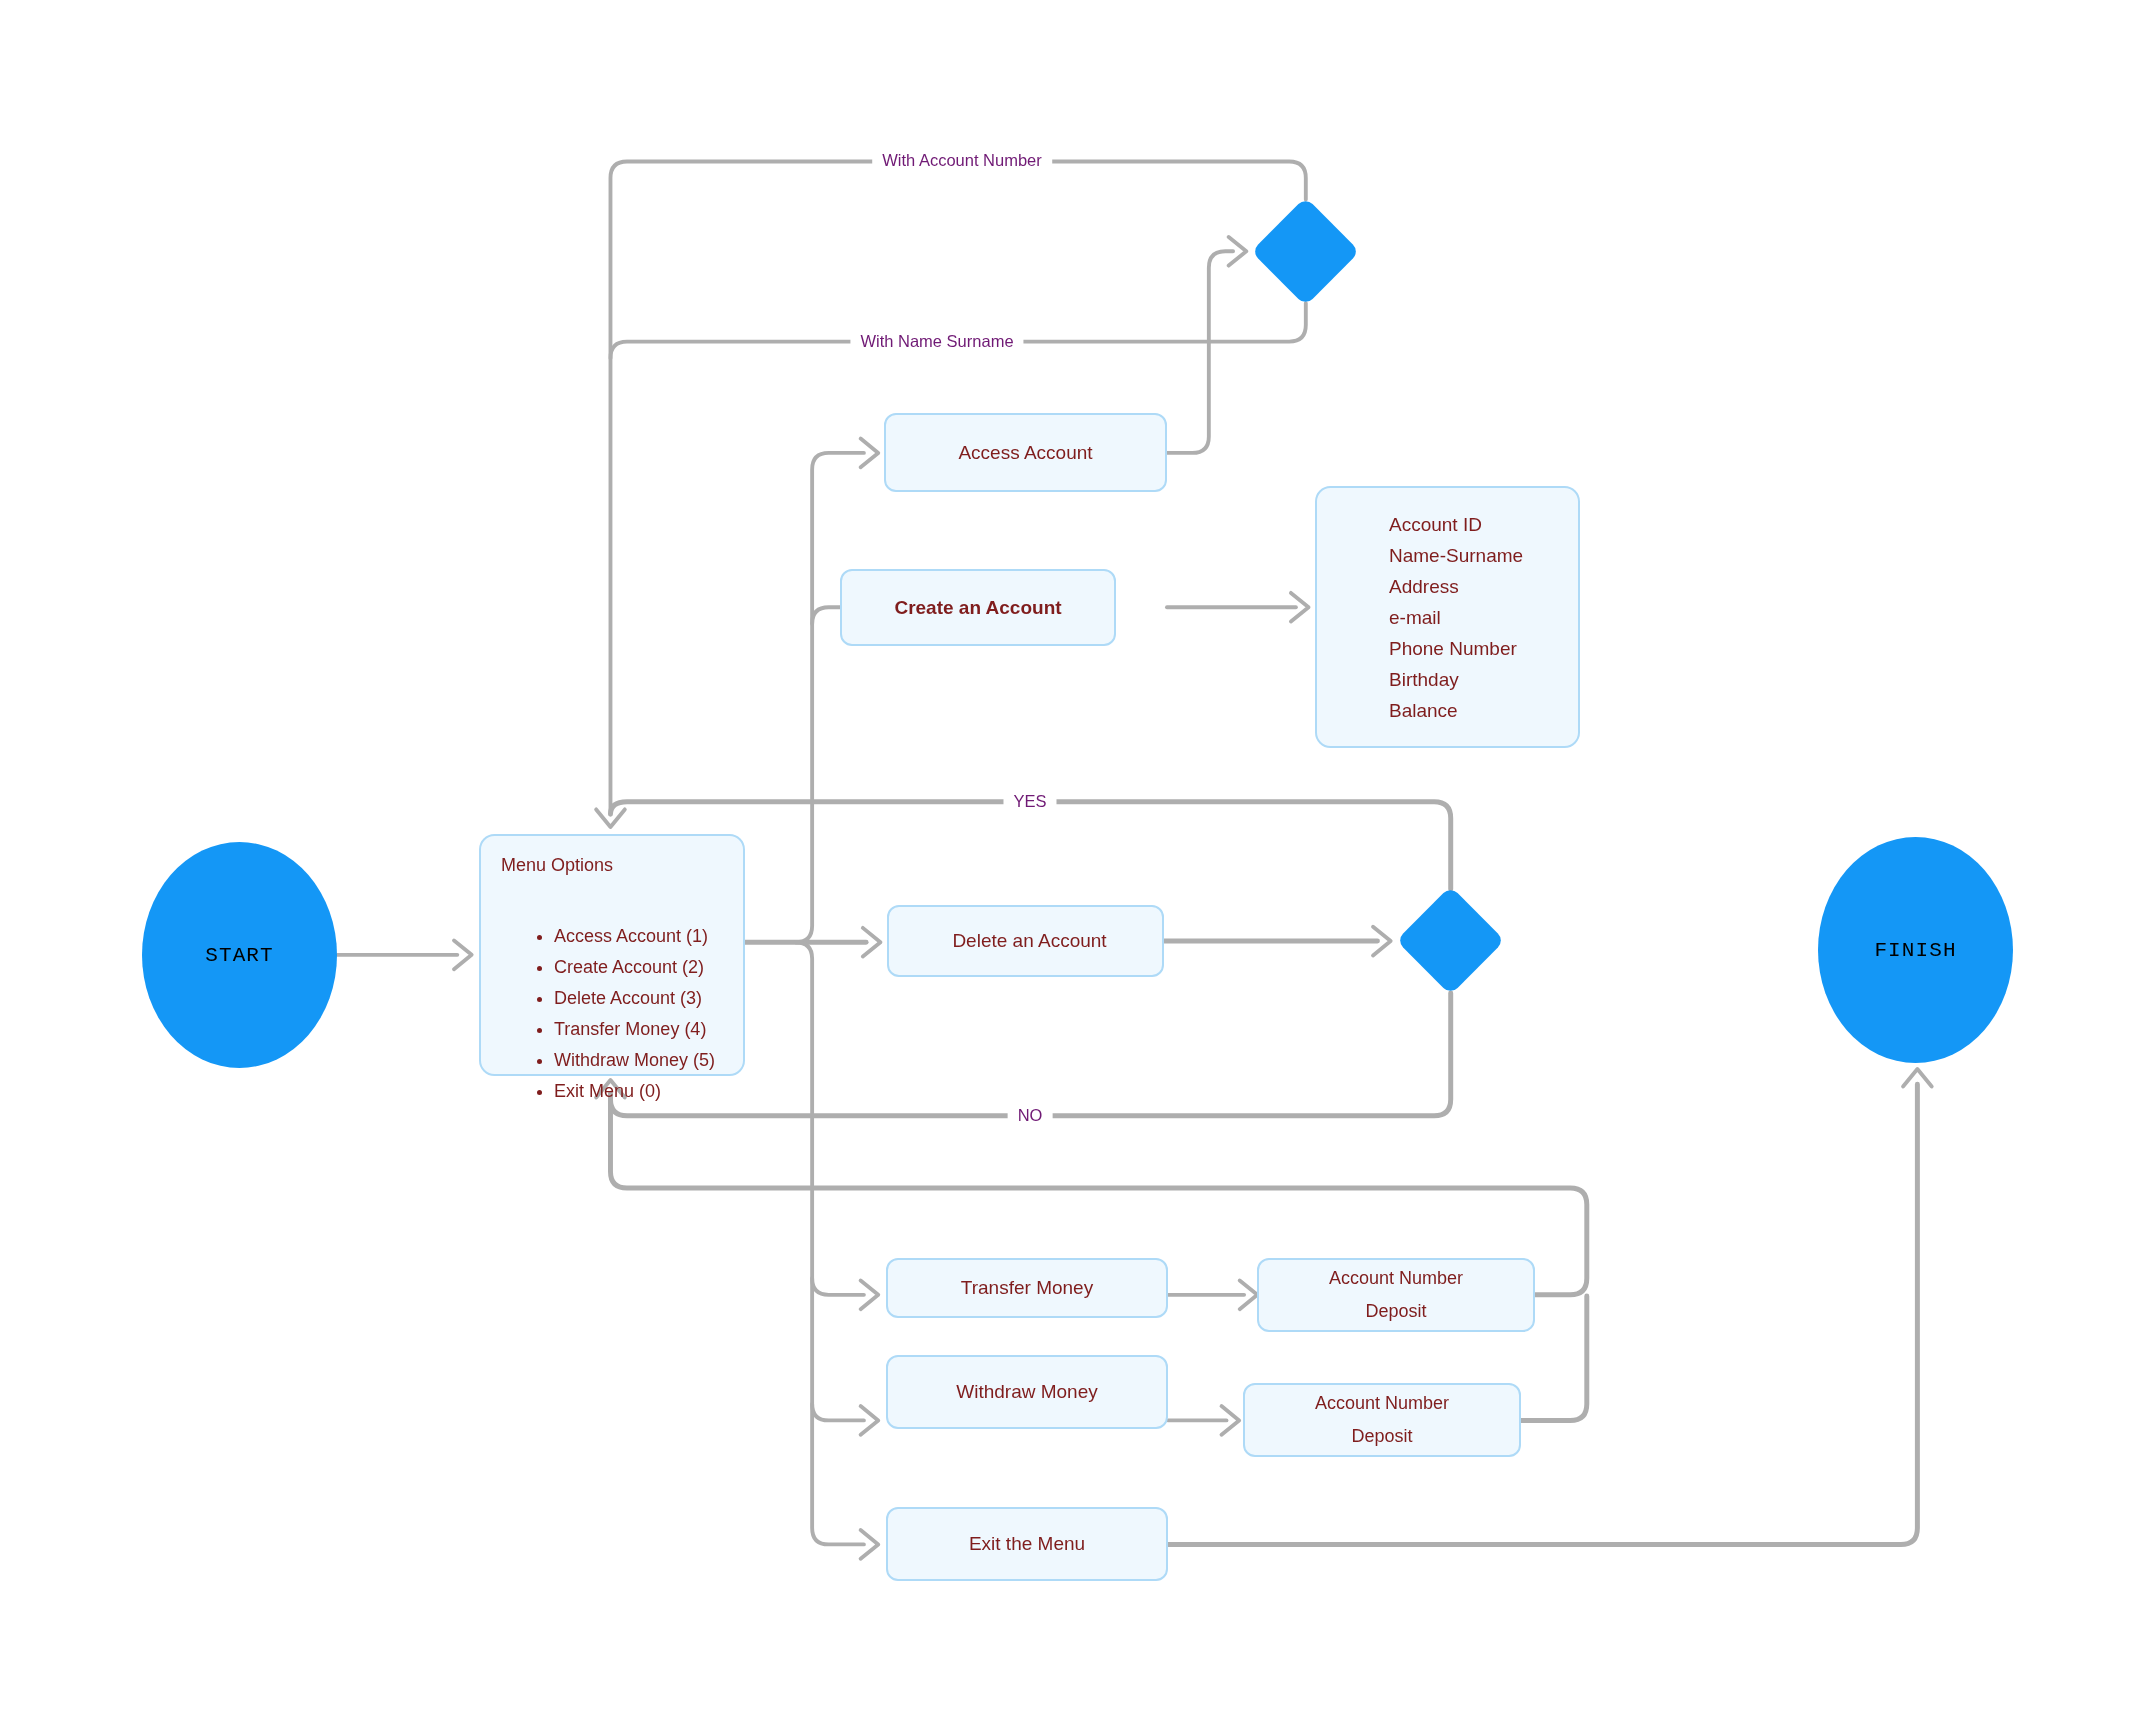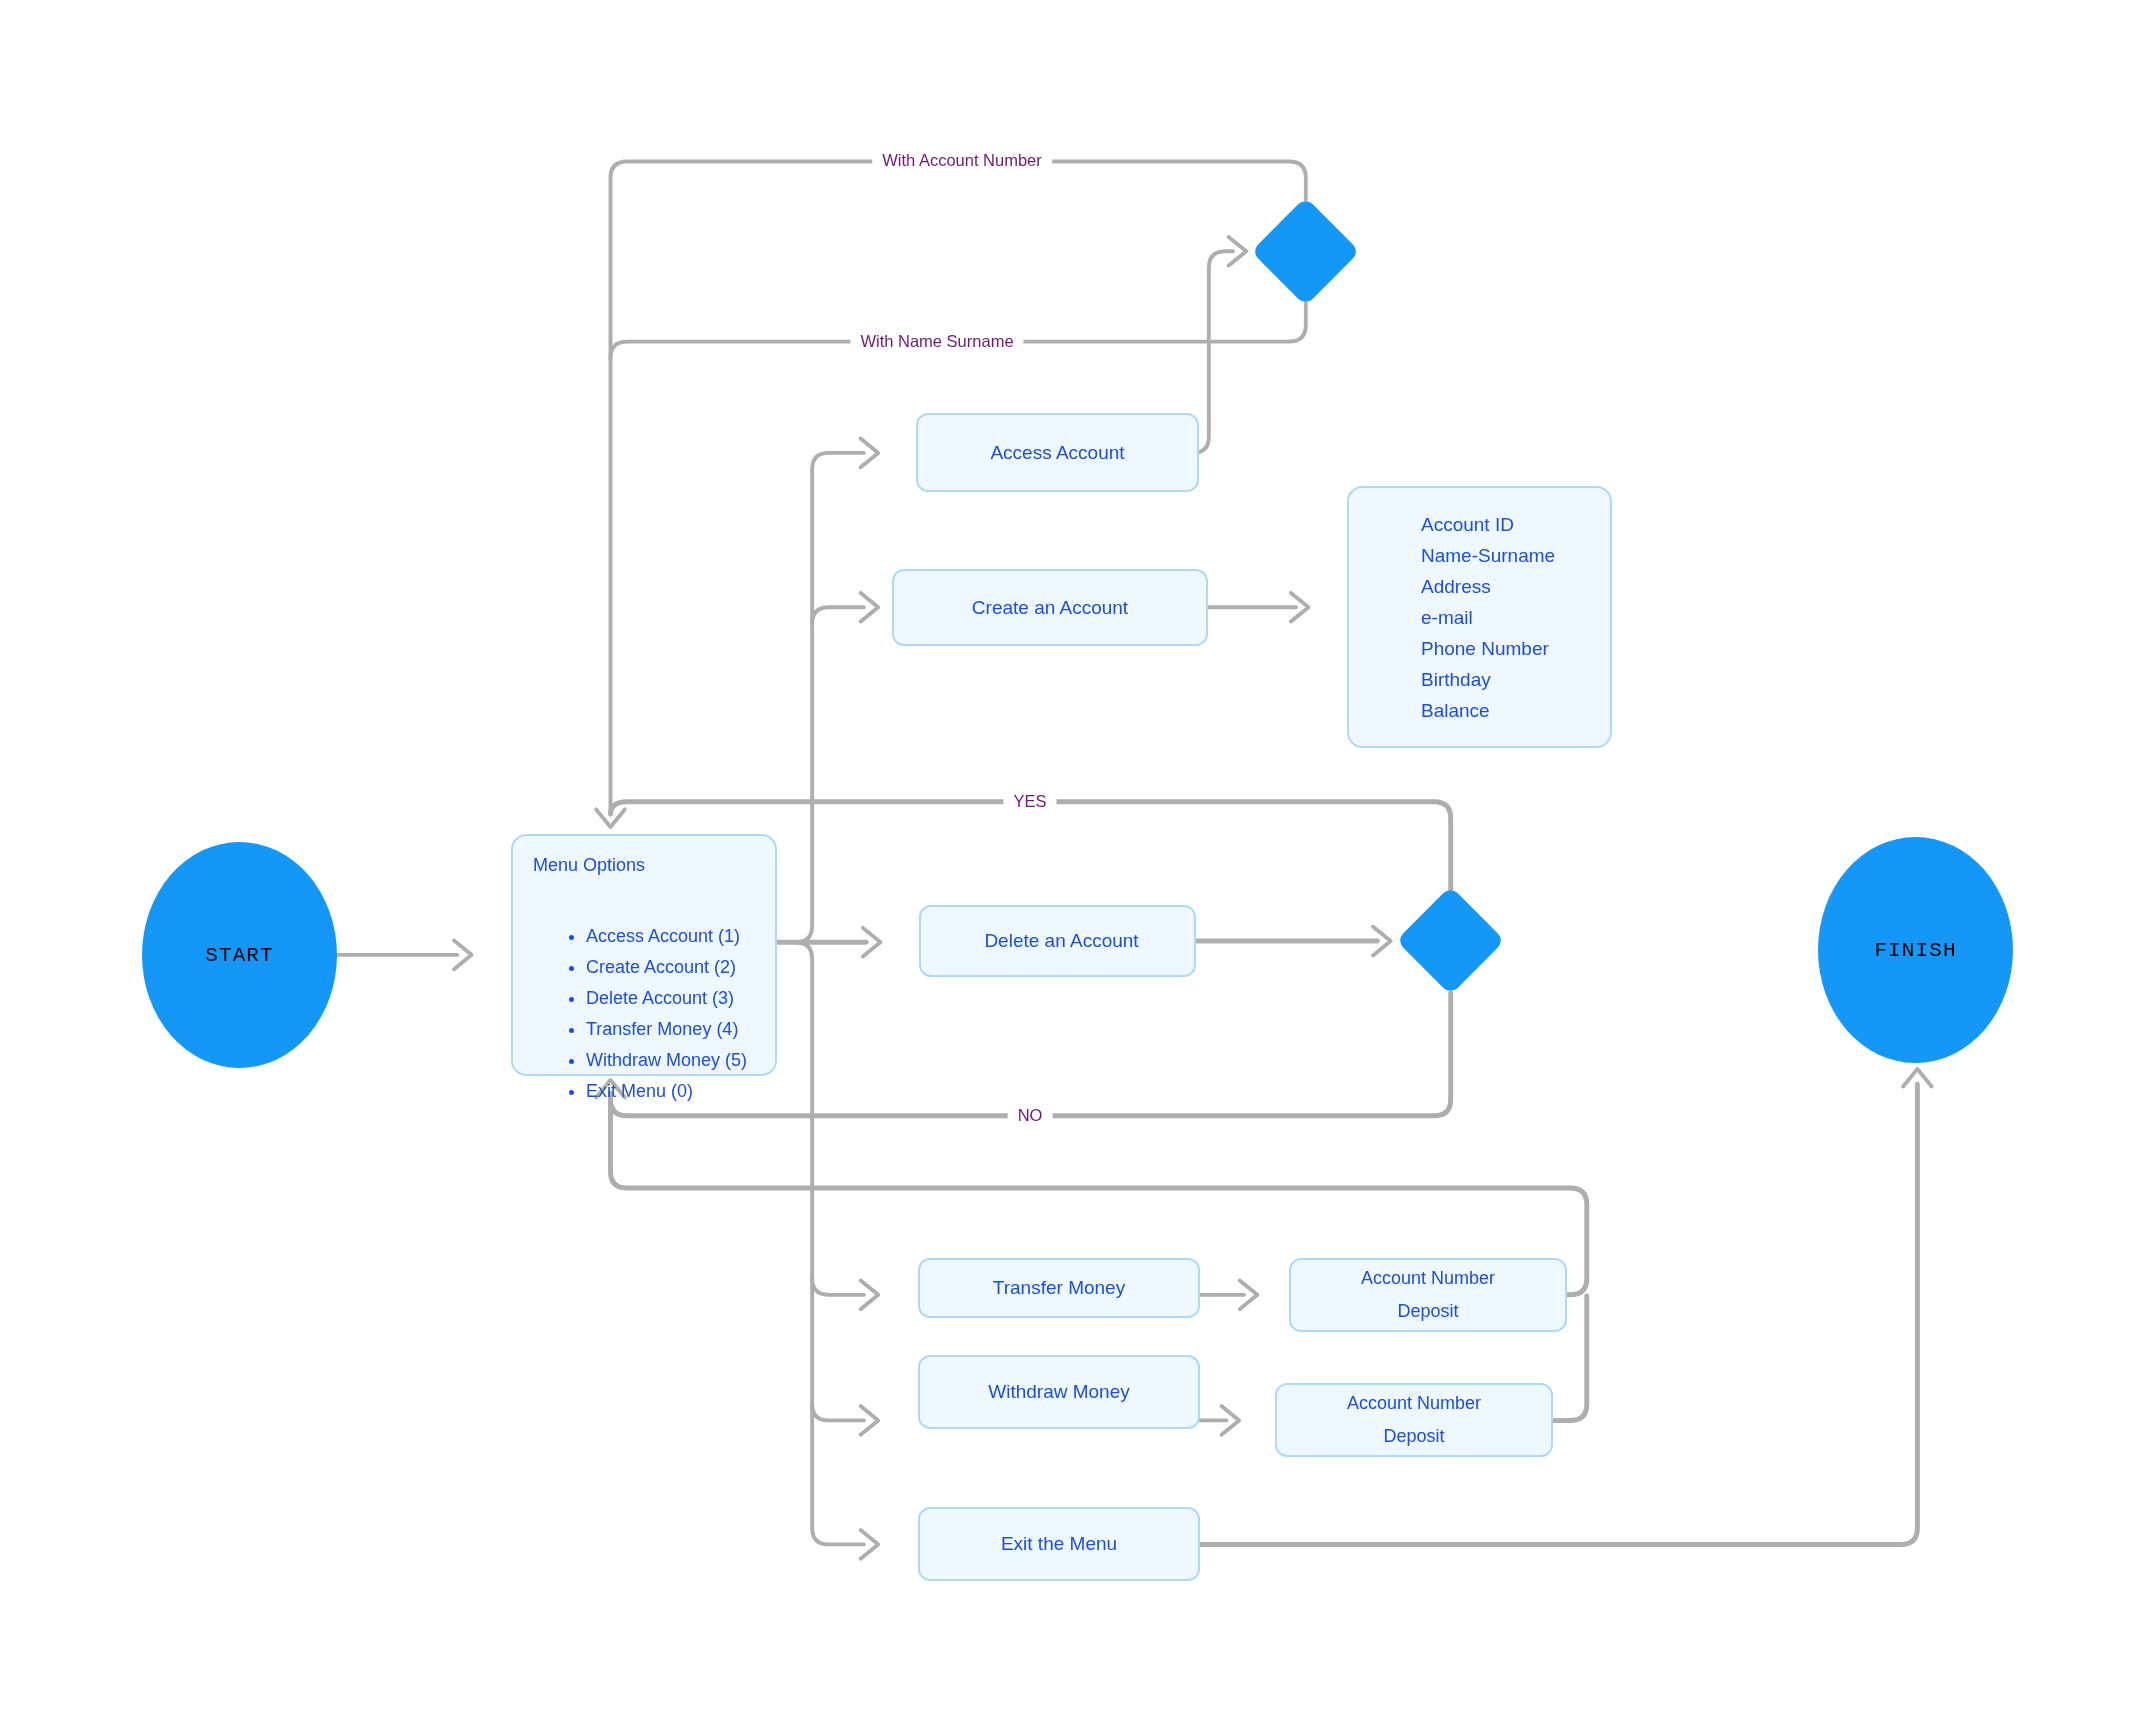--- a/index.html
+++ b/index.html
@@ -14,25 +14,24 @@
   .edge{stroke:#AEAEAE;stroke-width:7;fill:none;stroke-linecap:round;stroke-linejoin:round;}
   .edge.thick{stroke-width:9;}
   .ah{stroke:#AEAEAE;stroke-width:7;fill:none;stroke-linecap:round;stroke-linejoin:round;}
   .node{
     position:absolute;
     background:#EFF8FE;
     border:2.2px solid #AEDAF7;
     border-radius:12px;
     display:flex;align-items:center;justify-content:center;
     flex-direction:column;
-    color:#1d4ed8;
+    color:#7f1d1d;
     font-size:19px;
     box-sizing:border-box;
     text-align:center;
-    margin-left:32px;
   }
   .terminal{
     position:absolute;
     background:#1497F6;
     border-radius:50%;
     display:flex;align-items:center;justify-content:center;
     color:#000000;
     font-size:21px;
     letter-spacing:1.1px;
     font-family:Liberation Mono, monospace;
@@ -171,21 +170,21 @@
       <li>Transfer Money (4)</li>
       <li>Withdraw Money (5)</li>
       <li>Exit Menu (0)</li>
     </ul>
   </div>
 
   <div class="node" style="left:884px;top:413px;width:283px;height:79px;">
     <span>Access Account</span>
   </div>
 
-  <div class="node" style="left:860px;top:569px;width:316px;height:77px;">
+  <div class="node" style="left:840px;top:569px;width:276px;height:77px;font-weight:bold;">
     <span>Create an Account</span>
   </div>
 
   <div class="node" id="details-box" style="left:1315px;top:486px;width:265px;height:262px;">
     <div>Account ID</div>
     <div>Name-Surname</div>
     <div>Address</div>
     <div>e-mail</div>
     <div>Phone Number</div>
     <div>Birthday</div>

